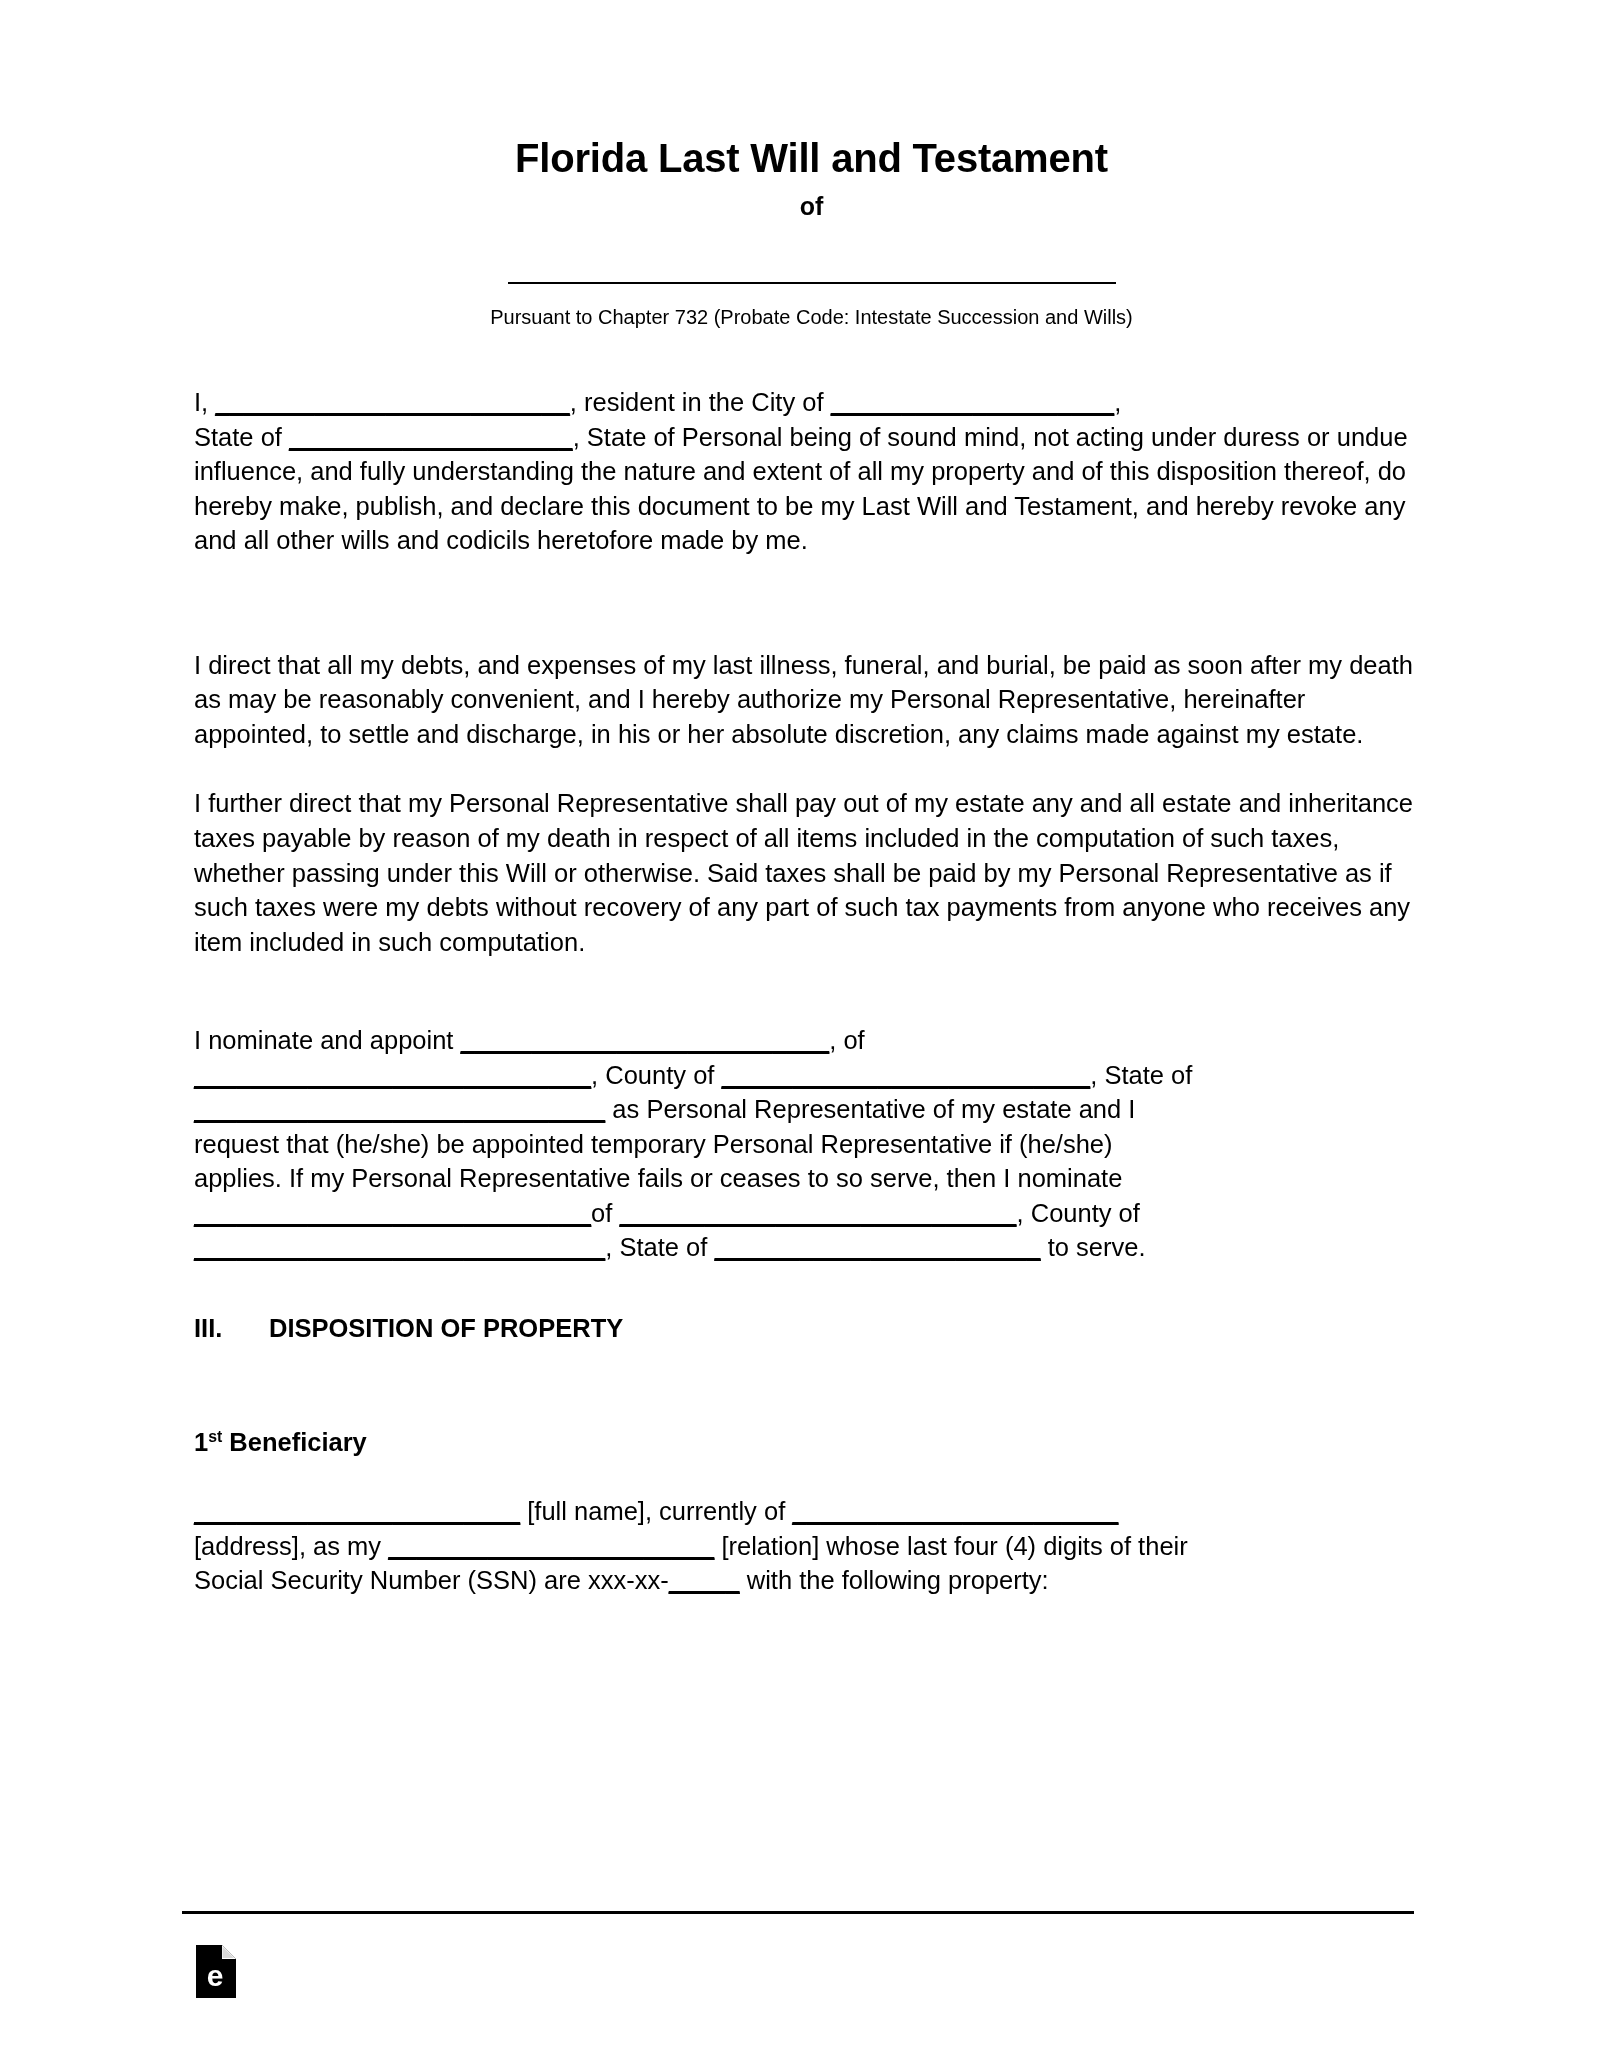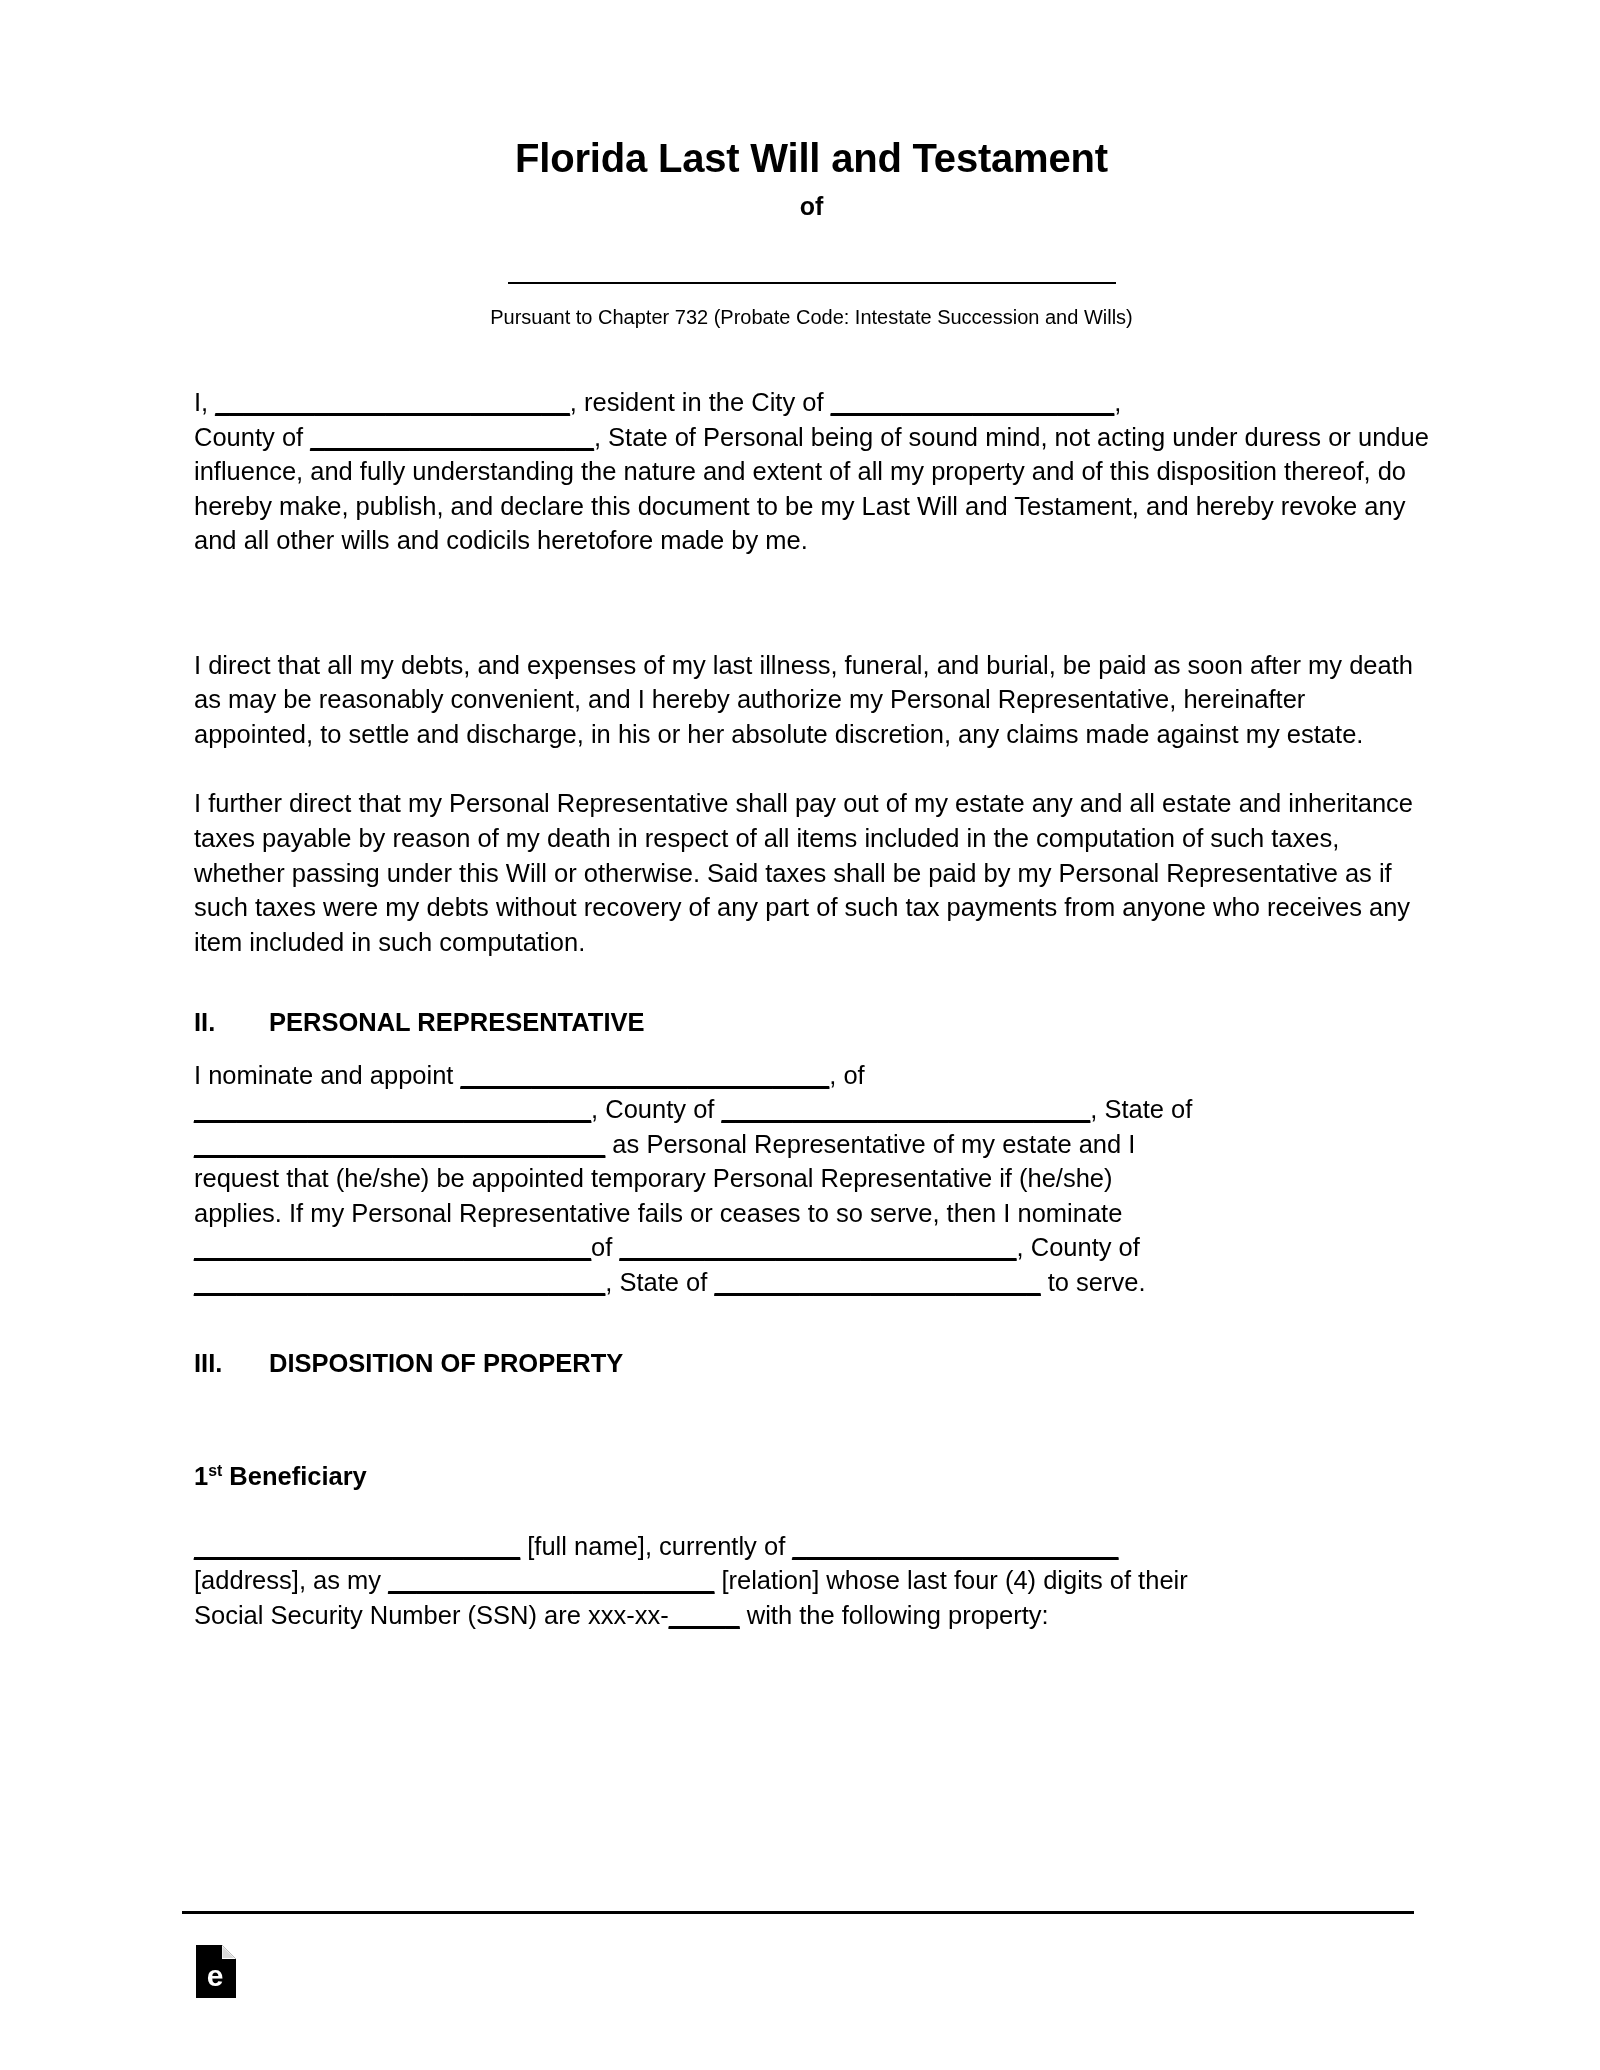--- a/index.html
+++ b/index.html
@@ -131,33 +131,32 @@
 
     <div class="title-block">
       <div class="doc-title">Florida Last Will and Testament</div>
       <div class="doc-title-of">of</div>
       <div class="name-rule-wrap">
         <span class="name-rule"></span>
       </div>
       <div class="statute-line">Pursuant to Chapter 732 (Probate Code: Intestate Succession and Wills)</div>
     </div>
 
-    <div class="para p-intro"><span>I, </span><span class="blank">_________________________</span><span>, resident in the City of </span><span class="blank">____________________</span><span>,</span><br><span>County of </span><span class="blank">____________________</span><span>, State of Personal being of sound mind, not acting</span>
+    <div class="para p-intro"><span>I, </span><span class="blank">_________________________</span><span>, resident in the City of </span><span class="blank">____________________</span><span>,</span><br><span>State of </span><span class="blank">____________________</span><span>, State of Personal being of sound mind, not acting</span>
       <span>under duress or undue influence, and fully understanding the nature and extent of all my property and of this disposition thereof, do hereby make, publish, and declare this document to be my Last Will and Testament, and hereby revoke any and all other wills and codicils heretofore made by me.</span>
     </div>
 
     <div class="head-gap-top"></div>
     <div class="head-gap-bottom"></div>
 
     <div class="para">I direct that all my debts, and expenses of my last illness, funeral, and burial, be paid as soon after my death as may be reasonably convenient, and I hereby authorize my Personal Representative, hereinafter appointed, to settle and discharge, in his or her absolute discretion, any claims made against my estate.</div>
     <div class="gap-para"></div>
     <div class="para">I further direct that my Personal Representative shall pay out of my estate any and all estate and inheritance taxes payable by reason of my death in respect of all items included in the computation of such taxes, whether passing under this Will or otherwise. Said taxes shall be paid by my Personal Representative as if such taxes were my debts without recovery of any part of such tax payments from anyone who receives any item included in such computation.</div>
 
     <div class="head-gap-top"></div>
-    <div class="section-head"><span class="sec-num">II.</span><span>PERSONAL REPRESENTATIVE</span></div>
     <div class="gap-small"></div>
 
     <div class="para"><span>I nominate and appoint </span><span class="blank">__________________________</span><span>, of</span><br><span class="blank">____________________________</span><span>, County of </span><span class="blank">__________________________</span><span>, State of</span><br><span class="blank">_____________________________</span><span> as Personal Representative of my estate and I</span><br><span>request that (he/she) be appointed temporary Personal Representative if (he/she)</span><br><span>applies. If my Personal Representative fails or ceases to so serve, then I nominate</span><br><span class="blank">____________________________</span><span>of </span><span class="blank">____________________________</span><span>, County of</span><br><span class="blank">_____________________________</span><span>, State of </span><span class="blank">_______________________</span><span> to serve.</span></div>
 
     <div class="head-gap-top"></div>
     <div class="section-head"><span class="sec-num">III.</span><span>DISPOSITION OF PROPERTY</span></div>
     <div class="head-gap-bottom"></div>
 
 
     <div class="gap-para"></div>

